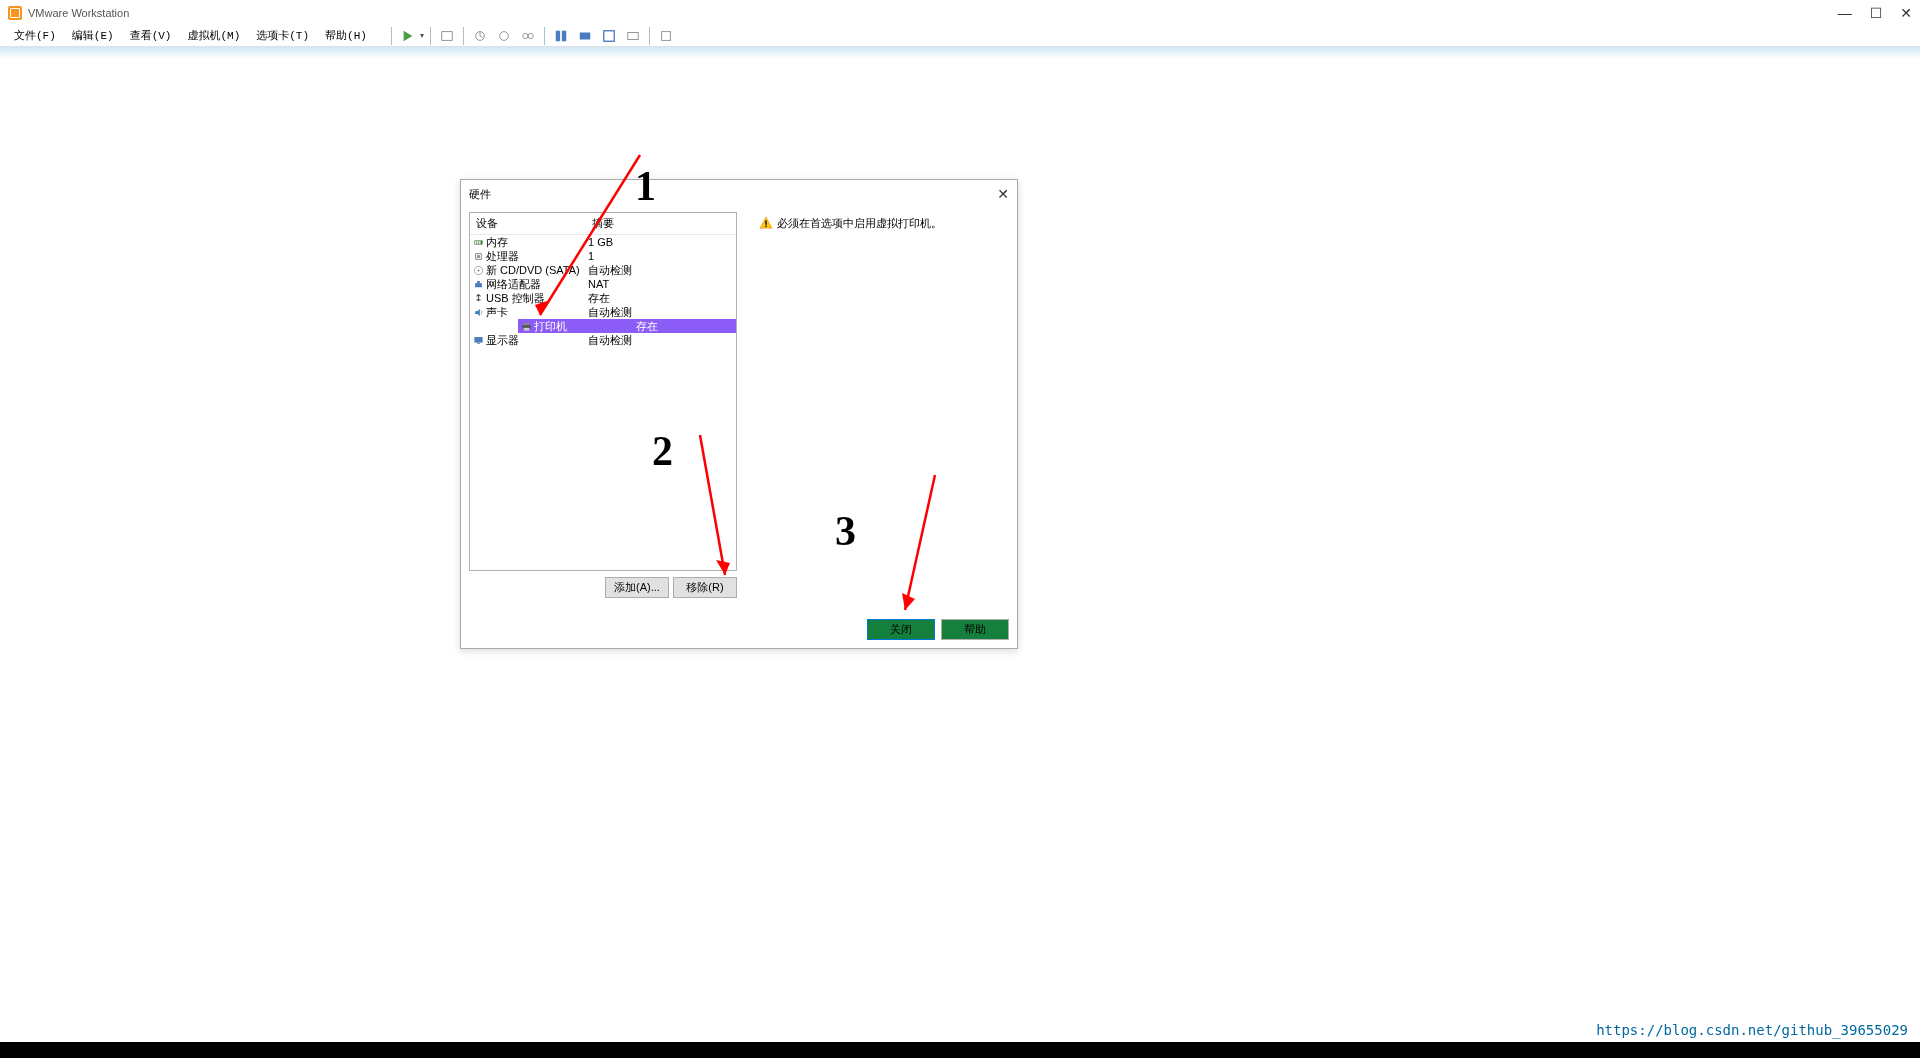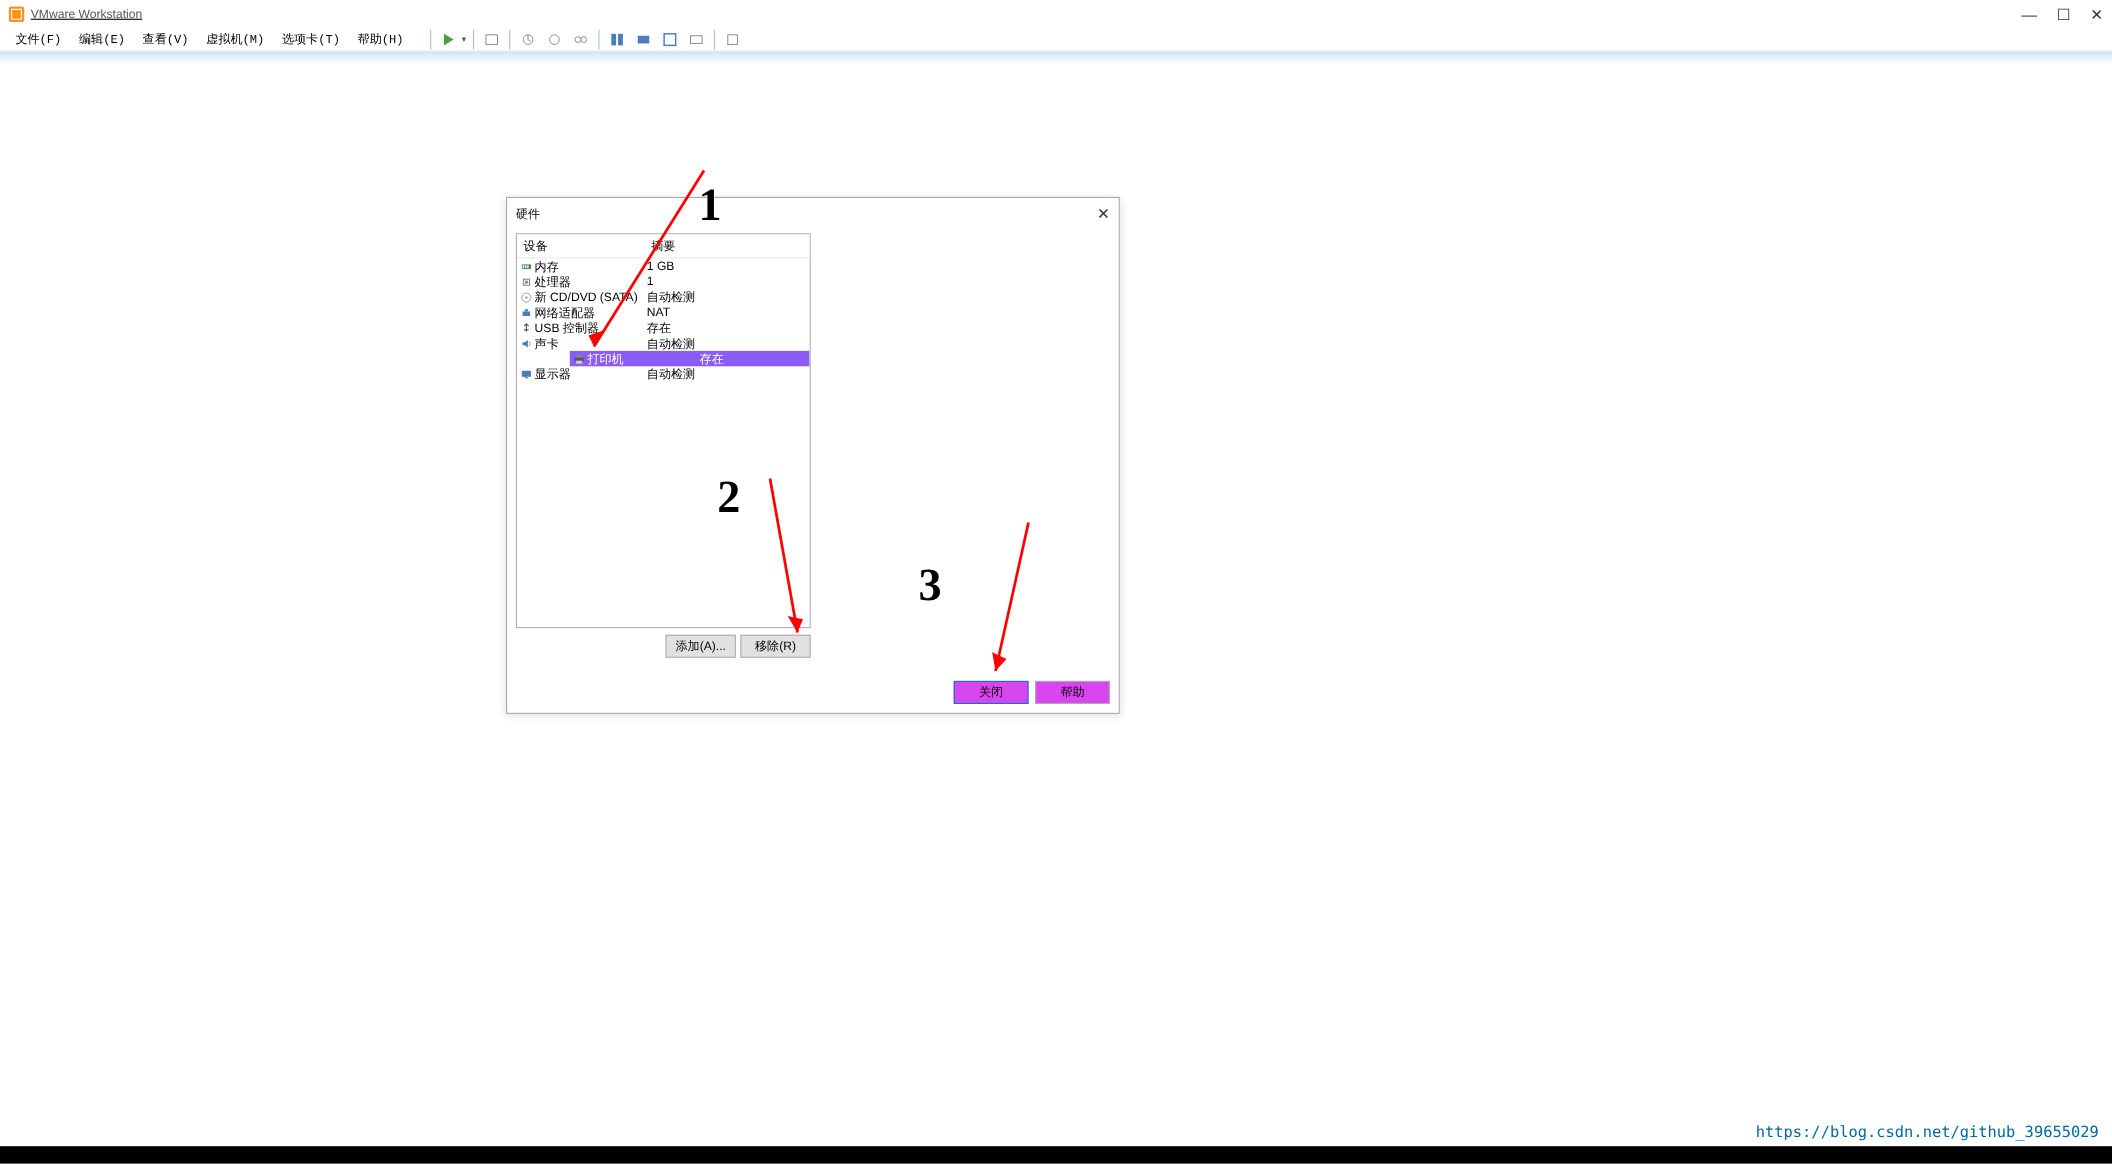--- a/index.html
+++ b/index.html
@@ -1,19 +1,19 @@
 <!DOCTYPE html>
 <html><head>
   <meta charset="utf-8">
   <style>
     * { margin: 0; padding: 0; box-sizing: border-box; font-family: "Microsoft YaHei", "Segoe UI", sans-serif; }
     body { width: 1920px; height: 1058px; background: #fff; overflow: hidden; position: relative; }
     
     
-    .titlebar { height: 25px; display: flex; align-items: center; padding: 0 8px; background: #fff; position: relative; text-decoration: underline; }
+    .titlebar { height: 25px; display: flex; align-items: center; padding: 0 8px; background: #fff; position: relative; }
     .titlebar .logo { width: 14px; height: 14px; background: #f7941d; border-radius: 2px; margin-right: 6px; display: inline-block; position: relative; }
     .titlebar .logo::after { content: ""; position: absolute; inset: 2px; border: 1px solid #fff; border-radius: 1px; }
     .titlebar .title { font-size: 11px; color: #555; }
     .win-controls { position: absolute; right: 8px; top: 0; display: flex; gap: 18px; align-items: center; height: 25px; }
     .win-controls span { font-size: 14px; color: #333; cursor: pointer; }
     
     
     .menubar { height: 22px; display: flex; align-items: center; padding: 0 8px; gap: 4px; font-size: 11px; color: #000; border-bottom: 1px solid #e0e0e0; }
     .menubar .item { padding: 2px 6px; cursor: pointer; font-family: Liberation Mono, monospace; }
     
@@ -51,21 +51,21 @@
     .hw-buttons { display: flex; justify-content: flex-end; gap: 4px; margin-top: 6px; }
     .hw-buttons button { font-size: 11px; padding: 2px 8px; min-width: 64px; border: 1px solid #adadad; background: #e1e1e1; cursor: pointer; }
     
     
     .detail-panel { flex: 1; padding: 4px 2px; }
     .warning { display: flex; align-items: flex-start; gap: 4px; font-size: 11px; }
     .warn-icon { width: 14px; height: 14px; flex-shrink: 0; }
     
     
     .dialog-footer { position: absolute; bottom: 8px; right: 8px; display: flex; gap: 6px; }
-    .dialog-footer button { font-size: 11px; padding: 2px 8px; min-width: 68px; border: 1px solid #adadad; background: #d946ef; cursor: pointer; }
+    .dialog-footer button { font-size: 11px; padding: 2px 8px; min-width: 68px; border: 1px solid #adadad; background: #15803d; cursor: pointer; }
     .dialog-footer button.primary { border: 1px solid #0078d7; }
     
     
     .anno { position: absolute; pointer-events: none; z-index: 100; }
     .anno-num { font-family: "Comic Sans MS", cursive; font-size: 42px; color: #ff0000; font-weight: bold; }
     .anno-line { stroke: #ff0000; stroke-width: 2.5; fill: none; }
     .anno-arrow { fill: #ff0000; }
     
     .taskbar { position: absolute; bottom: 0; left: 0; right: 0; height: 16px; background: #000; }
     .watermark { position: absolute; bottom: 20px; right: 12px; font-size: 14px; color: #0369a1; font-family: monospace; }
@@ -269,20 +269,30 @@
               </span>
               <span class="col2">自动检测</span>
             </div>
           </div>
       </div>
       <div class="hw-buttons">
         <button>添加(A)...</button>
         <button>移除(R)</button>
       </div>
     </div>
+    <div class="detail-panel">
+      <div class="warning">
+        <svg class="warn-icon" viewBox="0 0 16 16">
+          <path fill="#ffc40d" stroke="#d08000" stroke-width="0.5" d="M8 1L15 14H1z"></path>
+          <rect x="7.2" y="5" width="1.6" height="5" fill="#000"></rect>
+          <rect x="7.2" y="11" width="1.6" height="1.6" fill="#000"></rect>
+        </svg>
+        <span>必须在首选项中启用虚拟打印机。</span>
+      </div>
+    </div>
   </div>
   <div class="dialog-footer">
     <button class="primary">关闭</button>
     <button>帮助</button>
   </div>
 </div>
 
 <svg class="anno" style="left:460px;top:165px;width:558px;height:470px;overflow:visible">
 
   <line class="anno-line" x1="180" y1="-10" x2="80" y2="150"></line>

